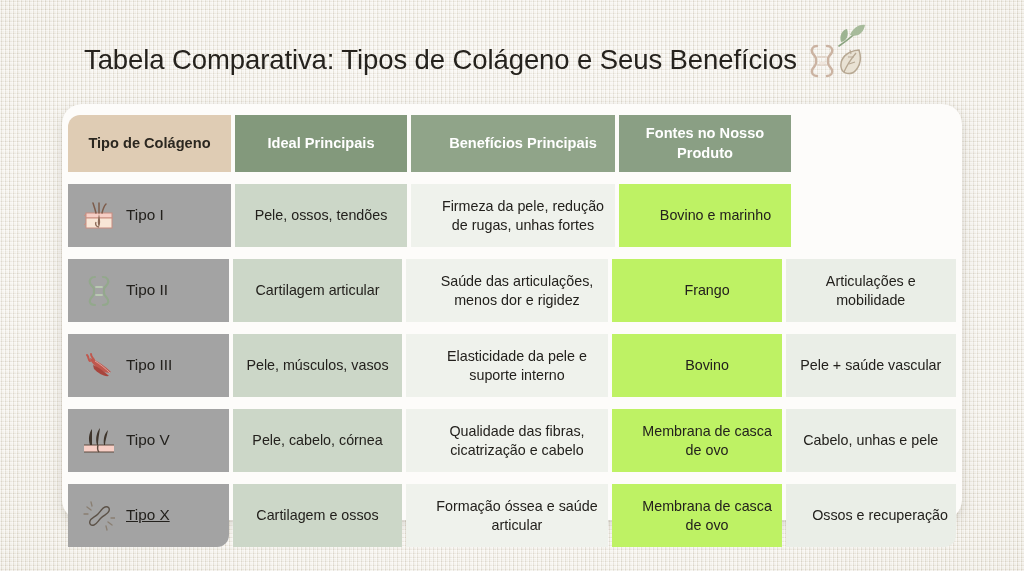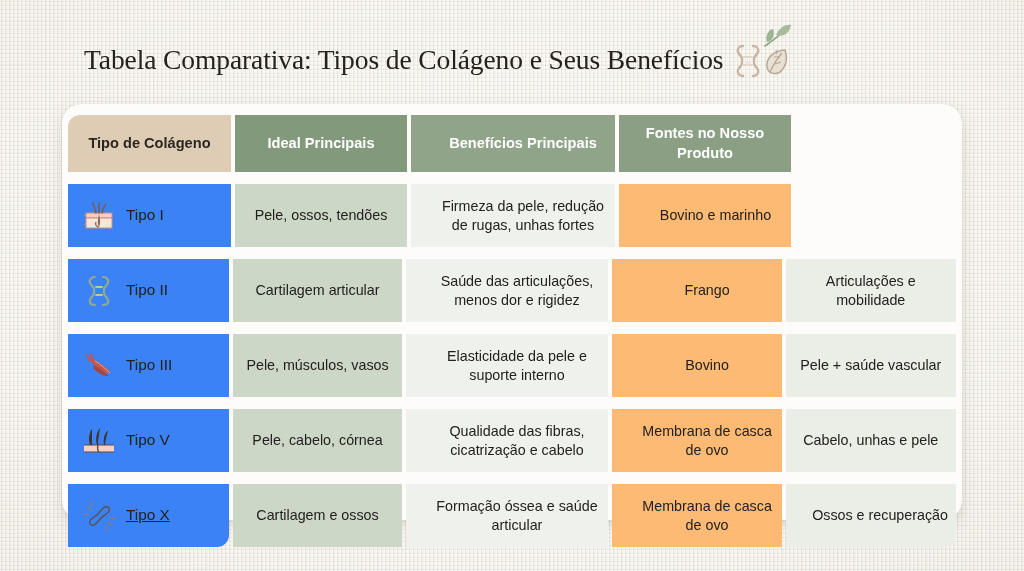--- a/index.html
+++ b/index.html
@@ -47,21 +47,20 @@
 
   
   .title-row {
     position: absolute;
     left: 84px;
     top: 40px;
     display: flex;
     align-items: center;
     gap: 8px;
     height: 40px;
-    font-family: Liberation Serif, serif;
   }
   .title-text {
     font-size: 27.5px;
     color: #25221d;
     letter-spacing: -0.1px;
     white-space: nowrap;
   }
   .title-icons {
     display: flex;
     align-items: flex-end;
@@ -139,29 +138,29 @@
   .row.header .c2 { background: #90a489; }
   .row.header .c3 { background: #8a9f84; }
   .row.header .c4 {
     background: #93a78c;
     border-radius: 0 12px 0 0;
   }
 
   
   .row.body .cell { height: 63px; }
   .row.body .c0 {
-    background: #3b82f6;
+    background: #a3a3a3;
     justify-content: flex-start;
     gap: 10px;
     padding-left: 14px;
     font-size: 15.3px;
   }
   .row.body .c1 { background: #ccd7c8; }
   .row.body .c2 { background: #eff2ec; }
-  .row.body .c3 { background: #fdba74; padding-left: 29px; }
+  .row.body .c3 { background: #bef264; padding-left: 29px; }
   .row.body .c4 { background: #eaeee7; }
 
   .row.body:last-child .c0 { border-radius: 0 0 12px 0; text-decoration: underline; }
   .row.body:last-child .c4 { border-radius: 0 0 12px 0; justify-content: flex-end; }
 
   .type-icon {
     width: 34px;
     height: 34px;
     flex: 0 0 34px;
     display: flex;

